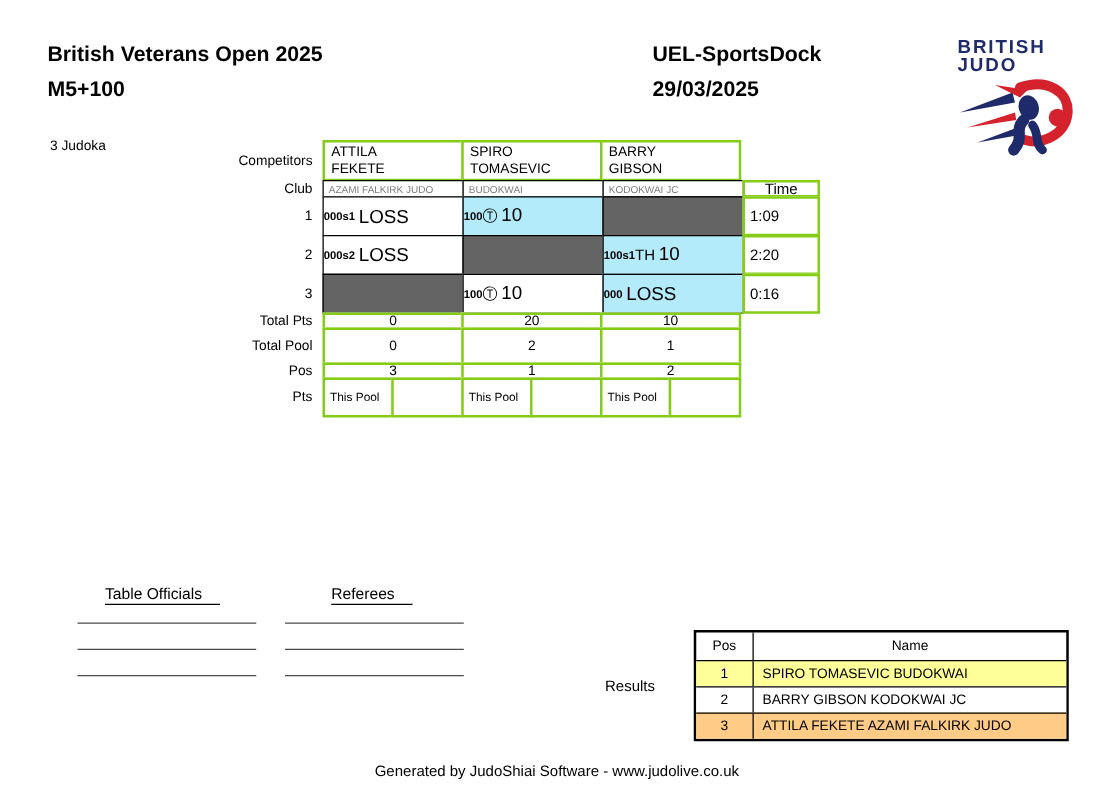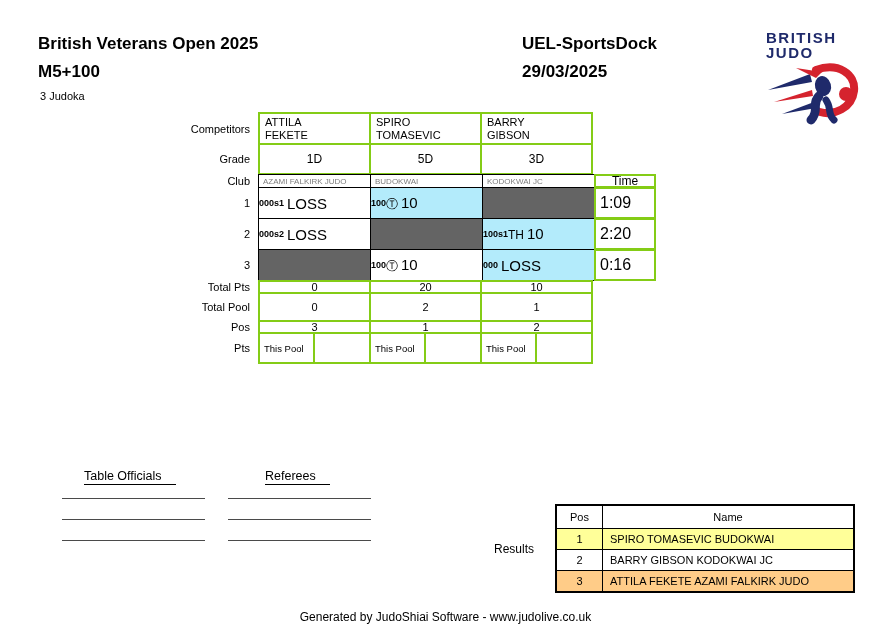--- a/index.html
+++ b/index.html
@@ -1,20 +1,20 @@
 <!DOCTYPE html>
 <html style="--blue: #B3EBFB; --dark: #646464; --gold: #FFFF99; --bronze: #FFCC88; --navy: #1F2A6B; --red: #D5232E;"><head>
 <meta charset="utf-8">
 <style>
   html,body{margin:0;padding:0;background:#fff;}
   body{width:891px;height:630px;position:relative;font-family:"Liberation Sans",sans-serif;color:#000;overflow:hidden;}
   .abs{position:absolute;}
   
   .title{font-size:17px;font-weight:bold;}
-  .sub{font-size:11px;}
+  .sub{font-size:11px;margin-top:21px;}
   
   .logo{width:104px;}
   .logo-text{color:var(--navy);font-weight:bold;font-size:15px;line-height:15px;letter-spacing:1.5px;}
   
   .grid{left:194px;top:112px;}
   .row{display:flex;align-items:stretch;}
   .rlabel{width:64px;box-sizing:border-box;display:flex;align-items:center;justify-content:flex-end;padding-right:8px;font-size:11px;}
   .cell{box-sizing:border-box;background:#fff;}
   .b2{border:2px solid #84cc16;}
   .b1{border:1px solid #000;}
@@ -22,21 +22,21 @@
   .h33{height:33px;} .h32{height:32px;} .h31{height:14px;} .h30{height:30px;}
   .ml-2{margin-left:-2px;} .ml-1{margin-left:-1px;}
   .mt-2{margin-top:-2px;} .mt-1{margin-top:-1px;}
   .name-cell{padding:2px 5px;font-size:11px;line-height:13px;font-weight:500;}
   .grade-cell{display:flex;align-items:center;justify-content:center;font-size:12px;}
   .club-cell{display:flex;align-items:center;font-size:8px;color:#7d7d7d;padding-left:4px;}
   .match-cell{display:flex;flex-direction:row;align-items:center;}
   .score{font-size:9px;line-height:11px;padding-top:1px;font-weight:bold;}
   .mainline{font-size:15px;line-height:17px;display:flex;align-items:baseline;gap:3px;}
   .prefix{font-size:12px;}
-  .time-cell{display:flex;align-items:center;padding-left:4px;font-size:16px;}
+  .time-cell{display:flex;align-items:center;padding-left:4px;font-size:12px;}
   .sum-cell{display:flex;align-items:center;justify-content:center;font-size:11px;}
   .pool-col{display:flex;width:113px;box-sizing:border-box;}
   .this-pool{width:57px;display:flex;align-items:center;padding-left:4px;font-size:9.5px;box-sizing:border-box;}
   .pool-empty{width:58px;box-sizing:border-box;}
   .bg-white{background:#fff;}
   .bg-blue{background:var(--blue);}
   .bg-dark{background:var(--dark);}
   .bg-gold{background:var(--gold);}
   .bg-bronze{background:var(--bronze);}
   .bg-none{background:#fff;}
@@ -92,26 +92,20 @@
     <div class="cell b2 w113 name-cell ml-2">
       <div>SPIRO</div>
       <div>TOMASEVIC</div>
     </div>
     <div class="cell b2 w113 name-cell ml-2">
       <div>BARRY</div>
       <div>GIBSON</div>
     </div>
   </div>
 
-  <div class="row h32 mt-2">
-    <div class="rlabel">Grade</div>
-    <div class="cell b2 w113 grade-cell">1D</div>
-    <div class="cell b2 w113 grade-cell ml-2">5D</div>
-    <div class="cell b2 w113 grade-cell ml-2">3D</div>
-  </div>
 
   <div class="row h31 mt-1">
     <div class="rlabel">Club</div>
     <div class="cell b1 w113 club-cell">AZAMI FALKIRK JUDO</div>
     <div class="cell b1 w113 club-cell ml-1">BUDOKWAI</div>
     <div class="cell b1 w113 club-cell ml-1">KODOKWAI JC</div>
     <div class="cell b2 w62 grade-cell ml-1">Time</div>
   </div>
 
   <div class="row h32 mt-1">
@@ -222,21 +216,21 @@
   <div class="sig-line"></div>
   <div class="sig-line"></div>
   <div class="sig-line"></div>
 </div>
 <div class="abs" style="left:228px;top:498px;">
   <div class="sig-line"></div>
   <div class="sig-line"></div>
   <div class="sig-line"></div>
 </div>
 
-<div class="abs results-label" style="left:494px;top:542px;text-align:right;">Results</div>
+<div class="abs results-label" style="left:484px;top:542px;text-align:right;">Results</div>
 <div class="abs results-table">
   <div class="res-row header">
     <div class="res-pos">Pos</div>
     <div class="res-name center">Name</div>
   </div>
   <div class="res-row bg-gold">
     <div class="res-pos">1</div>
     <div class="res-name">SPIRO TOMASEVIC BUDOKWAI</div>
   </div>
   <div class="res-row bg-none">

